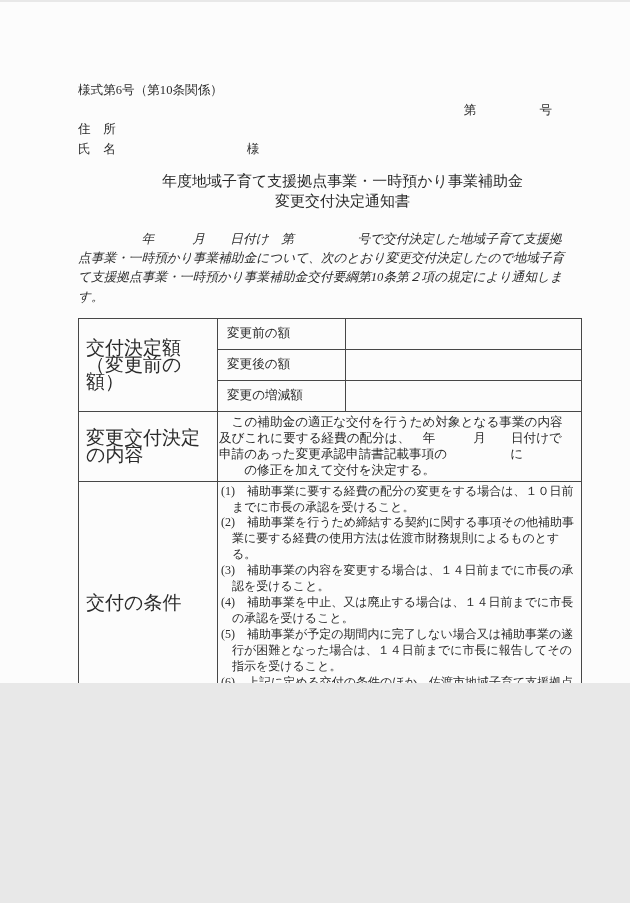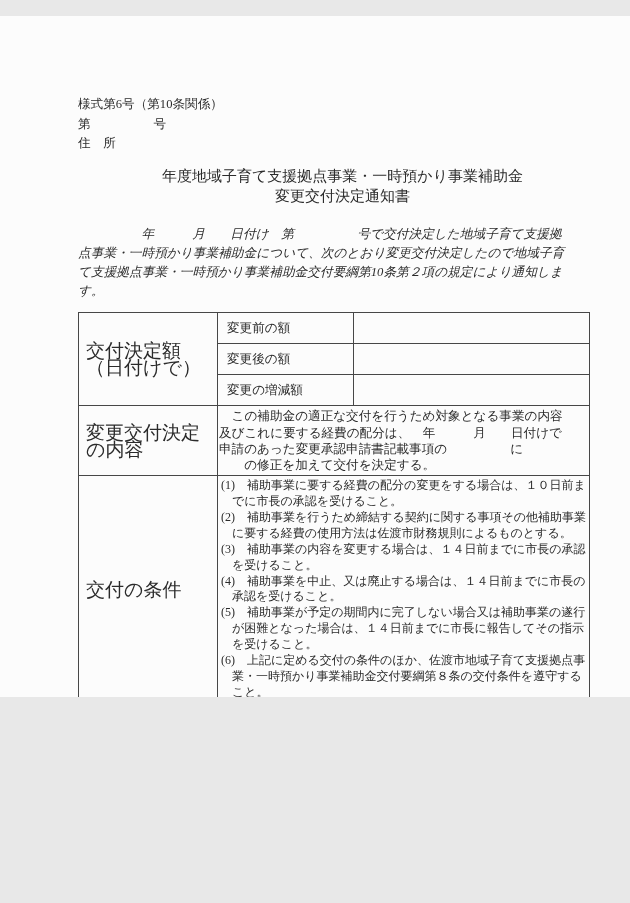--- a/index.html
+++ b/index.html
@@ -3,77 +3,78 @@
 <meta charset="utf-8">
 <style>
   html,body{margin:0;padding:0;background:#e8e8e8;}
   .page{
     position:relative;
     width:630px;height:681px;
     background:#fcfcfc;
     font-family:"Liberation Serif", serif;
     color:#2b2b2b;
     overflow:hidden;
-    margin:16px auto;
+    margin:2px auto;
   }
   .content{position:absolute;left:78px;top:79px;width:474px;}
 
   
   .hline{font-size:12.6px;line-height:19.5px;height:19.5px;white-space:pre;}
-  .hline.right{}
+  .hline.right{text-align:right;}
   .sama{margin-left:131px;}
   .sender{padding-left:314px;}
 
   
   .title{margin-top:12px;padding-left:55px;text-align:center;font-size:15px;}
   .tline{line-height:20px;height:20px;white-space:pre;}
 
   
   .body-par{margin-top:19px;font-size:12.7px;font-style:italic;}
   .bline{line-height:19.2px;white-space:pre;}
 
   
   table.tbl{margin-top:11px;border-collapse:collapse;table-layout:fixed;width:474px;}
   .tbl td{border:1px solid #474747;}
   td.c1{width:129px;vertical-align:middle;padding:2px 2px 2px 7px;font-size:19px;line-height:17px;}
-  td.c2{width:110px;font-size:12.6px;padding:0 16px 0 9px;height:30px;vertical-align:middle;white-space:pre;}
+  td.c2{width:110px;font-size:12.6px;padding:0 8px 0 9px;height:30px;vertical-align:middle;white-space:pre;}
   td.c3{width:233px;}
   td.cc{padding:2px 1px 2px 1px;font-size:12.6px;vertical-align:top;}
   .ccline{line-height:16.2px;white-space:pre;}
   td.cond-cell{padding:2px 2px 2px 3px;vertical-align:top;font-size:12px;}
   p.cond{margin:0;padding-left:11px;text-indent:-11px;line-height:15.9px;}
 </style>
 </head>
 <body>
 
 <div class="page">
   <div class="content">
 
     <div class="hline">様式第6号（第10条関係）</div>
     <div class="hline right">第　　　　　号</div>
     <div class="hline">住　所</div>
+    <div class="hline"><span>氏　名</span><span class="sama">様</span></div>
 
     <div class="title">
       <div class="tline">年度地域子育て支援拠点事業・一時預かり事業補助金</div>
       <div class="tline">変更交付決定通知書</div>
     </div>
 
     <div class="body-par">
       <div class="bline">　　　　　年　　　月　　日付け　第　　　　　号で交付決定した地域子育て支援拠</div>
       <div class="bline">点事業・一時預かり事業補助金について、次のとおり変更交付決定したので地域子育</div>
       <div class="bline">て支援拠点事業・一時預かり事業補助金交付要綱第10条第２項の規定により通知しま</div>
       <div class="bline">す。</div>
     </div>
 
     <table class="tbl">
       <tbody>
         <tr>
           <td class="c1" rowspan="3">
             <div>交付決定額</div>
-            <div>（日付けで）</div>
+            <div>（変更前の額）</div>
           </td>
           <td class="c2">変更前の額</td>
           <td class="c3"></td>
         </tr>
         <tr>
           <td class="c2">変更後の額</td>
           <td class="c3"></td>
         </tr>
         <tr>
           <td class="c2">変更の増減額</td>

